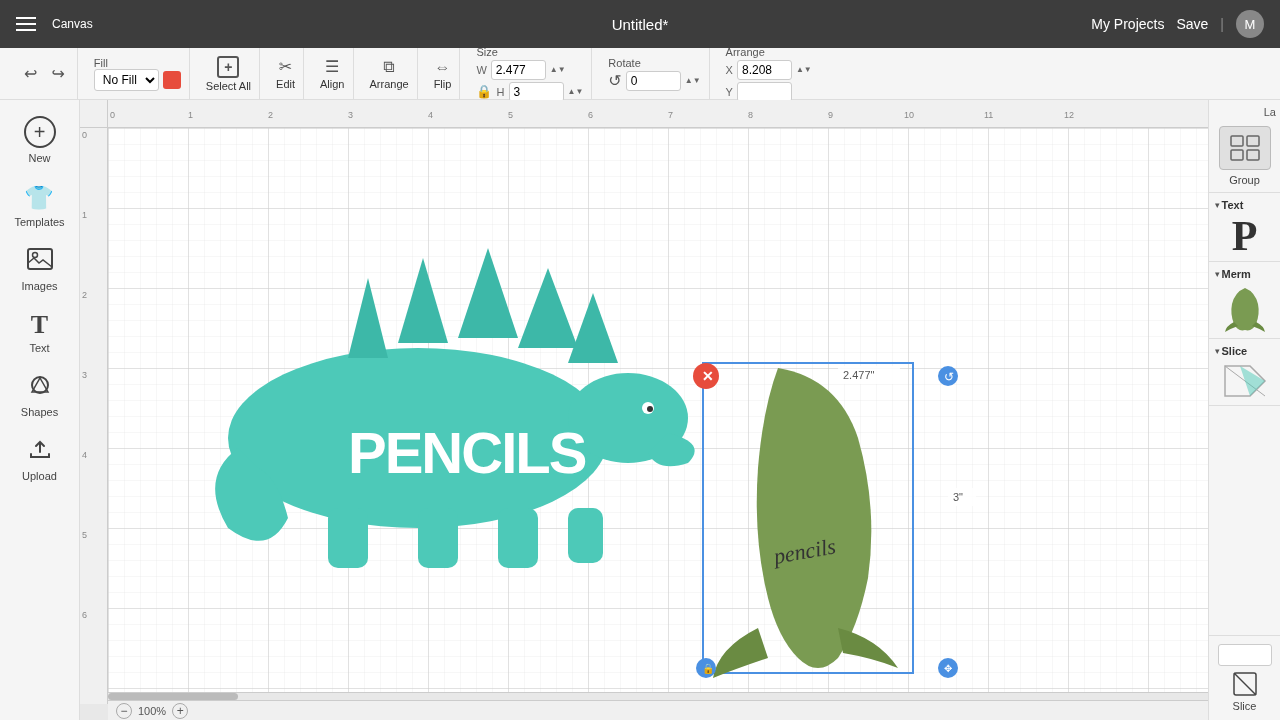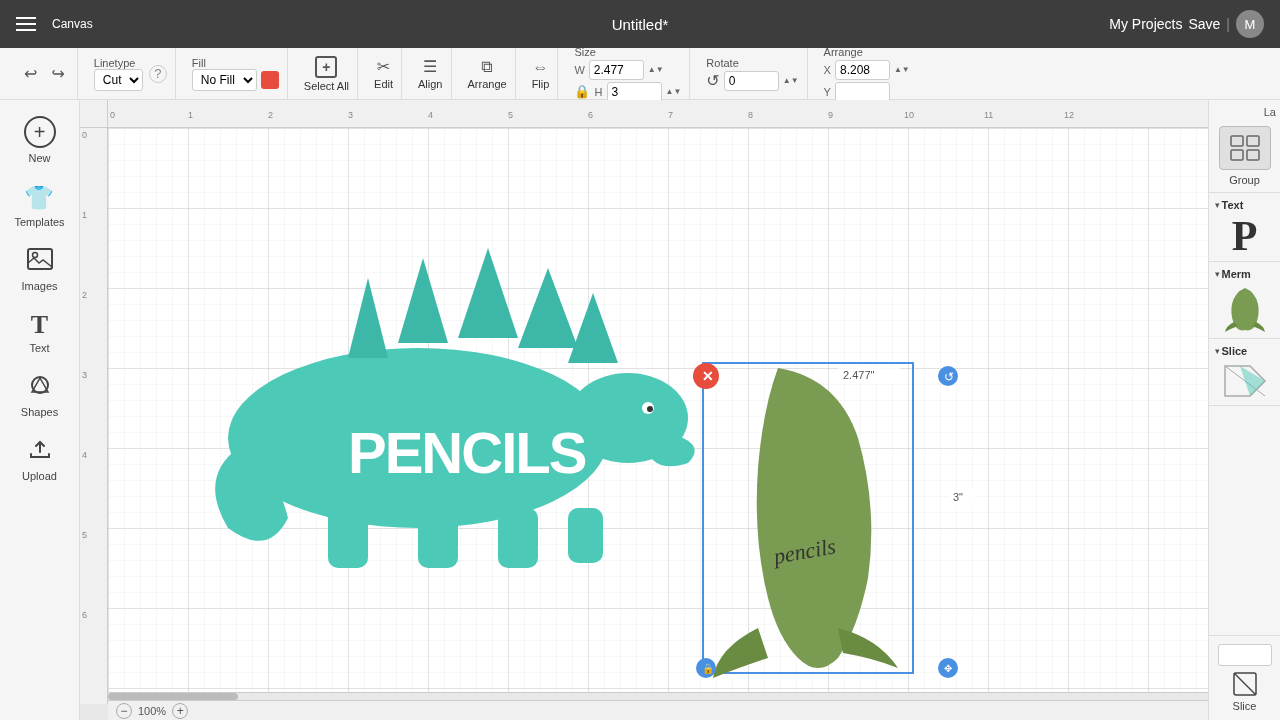--- a/index.html
+++ b/index.html
@@ -9,21 +9,21 @@
     .top-nav {
       display: flex; align-items: center;
       background: #3d3d3d; color: white;
       height: 48px; padding: 0 16px; gap: 16px;
       position: relative; z-index: 10;
     }
     .hamburger { display: flex; flex-direction: column; gap: 4px; cursor: pointer; }
     .hamburger span { width: 20px; height: 2px; background: white; display: block; }
     .app-title { font-size: 12px; font-weight: 400; }
     .doc-title { position: absolute; left: 50%; transform: translateX(-50%); font-size: 15px; }
-    .nav-right { margin-left: auto; display: flex; align-items: center; gap: 6px; font-size: 14px; justify-content: flex-end; }
+    .nav-right { margin-left: auto; display: flex; align-items: center; gap: 12px; font-size: 14px; justify-content: flex-end; }
     .nav-right .divider { color: #888; }
 
     
     .toolbar {
       display: flex; align-items: center;
       background: #f5f5f5; border-bottom: 1px solid #ddd;
       height: 52px; padding: 0 12px; gap: 8px;
     }
     .toolbar-group { display: flex; align-items: center; gap: 6px; padding: 0 8px; border-right: 1px solid #ddd; height: 100%; }
     .toolbar-group:last-child { border-right: none; }
@@ -82,29 +82,20 @@
   </div>
 </div>
 
 <div class="toolbar">
 
   <div class="toolbar-group">
     <button class="icon-btn" title="Undo">↩</button>
     <button class="icon-btn" title="Redo">↪</button>
   </div>
 
-  <div class="toolbar-group">
-    <div class="toolbar-col">
-      <span class="linetype-label">Linetype</span>
-      <select class="toolbar-select">
-        <option>Cut</option>
-      </select>
-    </div>
-    <button class="icon-btn" style="font-size:13px;color:#888;border:1px solid #ccc;border-radius:50%;width:18px;height:18px;padding:0;display:flex;align-items:center;justify-content:center;">?</button>
-  </div>
 
   <div class="toolbar-group">
     <div class="toolbar-col">
       <span class="fill-label">Fill</span>
       <div style="display:flex;align-items:center;gap:4px;">
         <select class="toolbar-select">
           <option>No Fill</option>
         </select>
         <div style="width:18px;height:18px;background:#e74c3c;border-radius:3px;cursor:pointer;"></div>
       </div>

